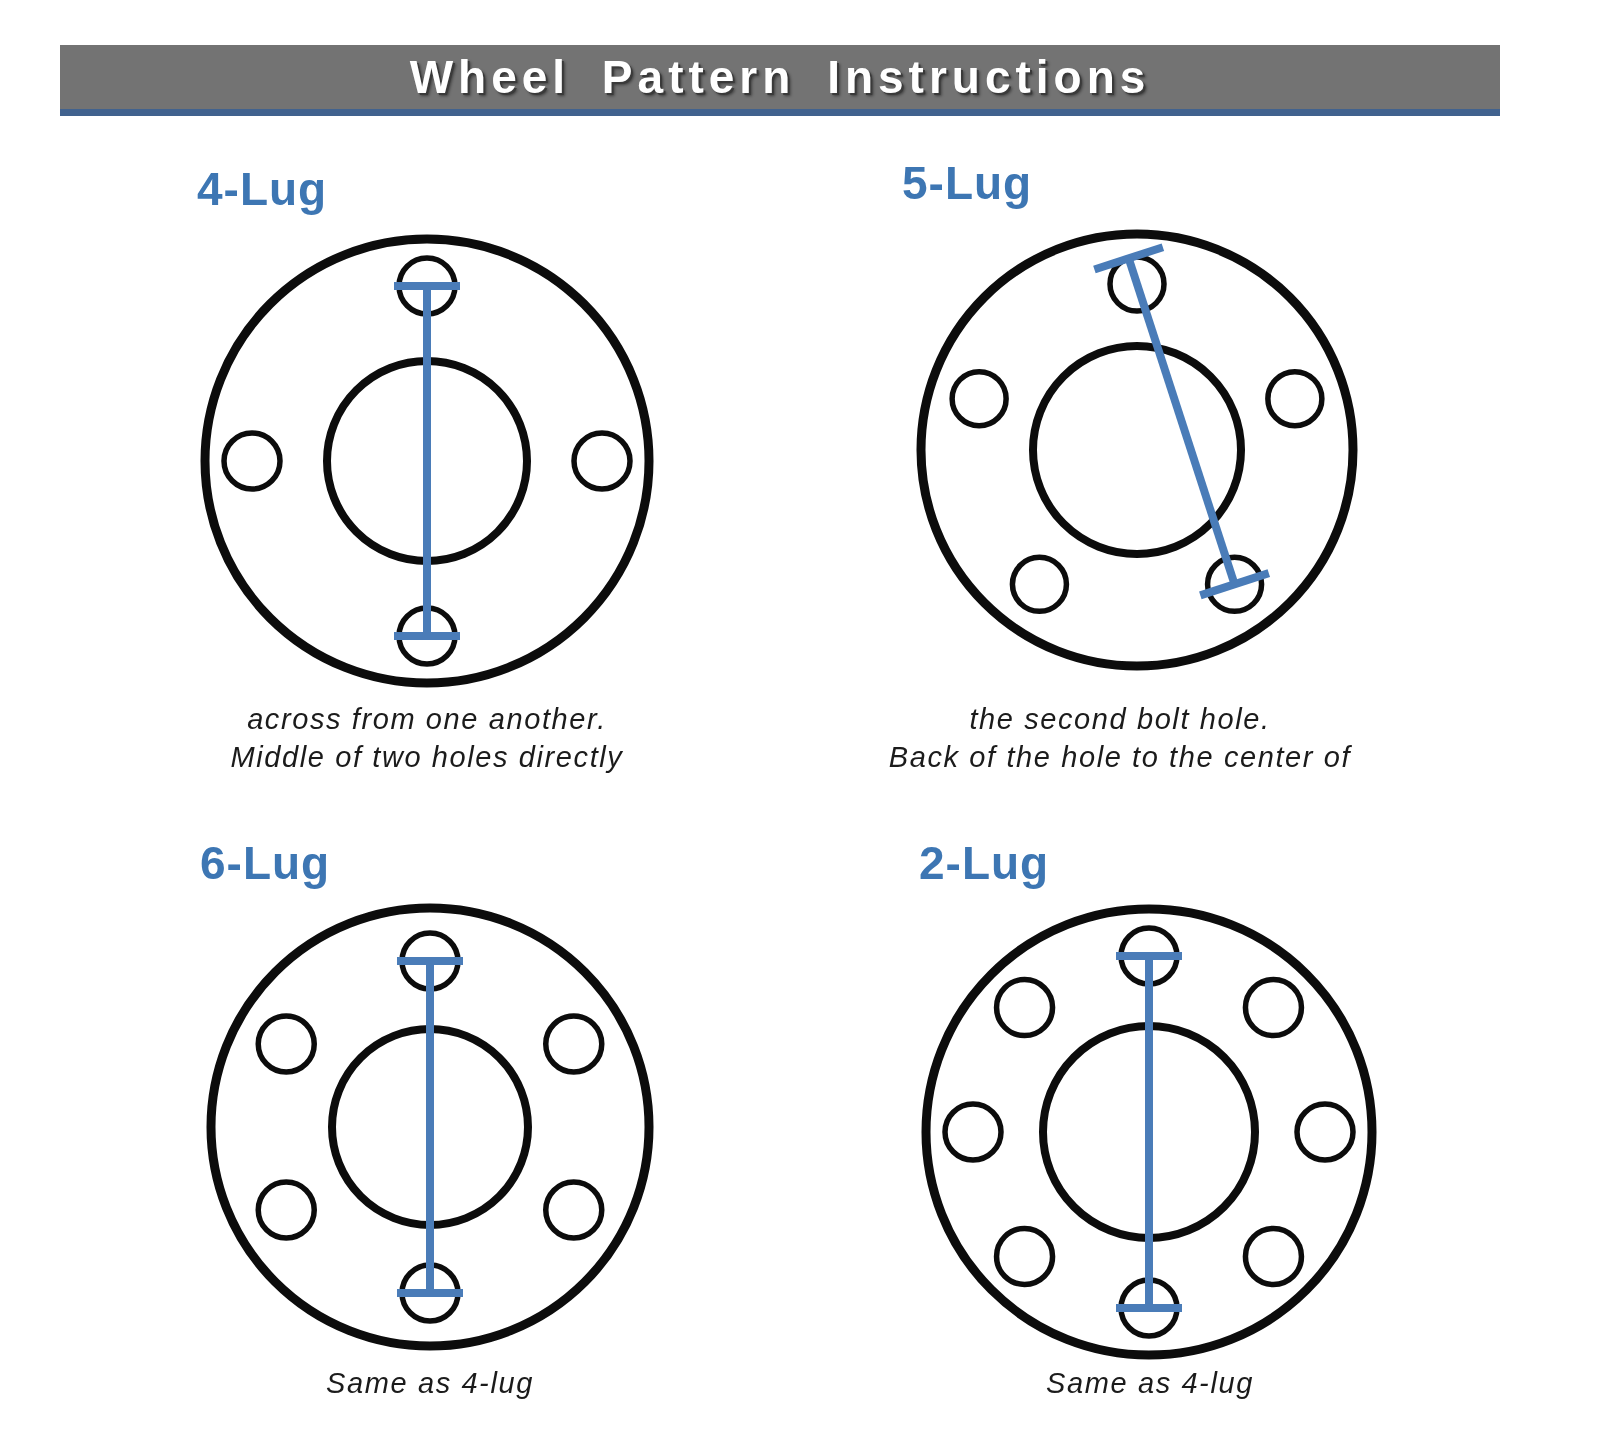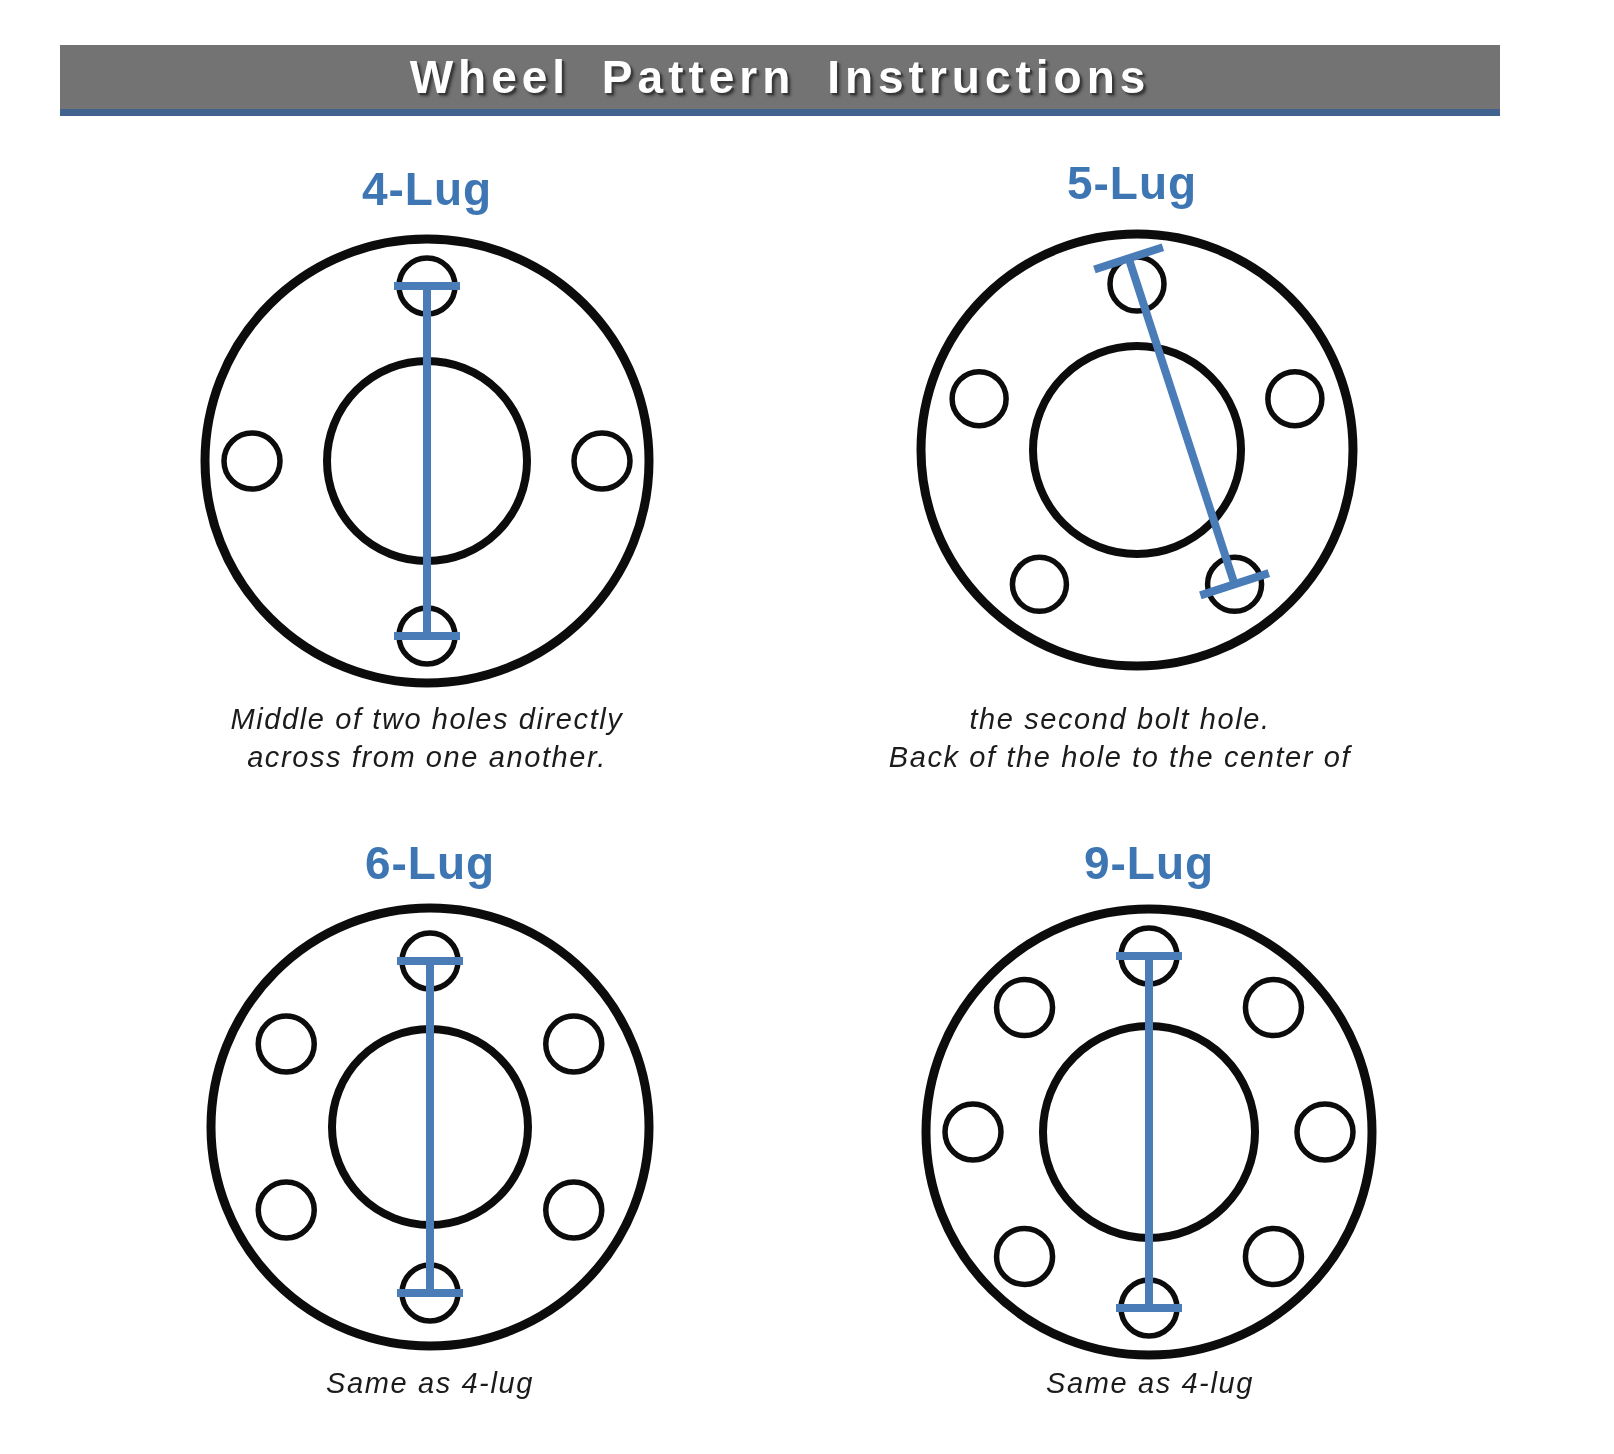--- a/index.html
+++ b/index.html
@@ -18,21 +18,21 @@
   .title-bar .title-text{
     color:#ffffff;
     font-size:46px;
     font-weight:bold;
     letter-spacing:5px;
     word-spacing:14px;
     text-shadow:2px 2px 0 #3a3a3a, 3px 3px 3px rgba(0,0,0,0.45);
     white-space:nowrap;
   }
   .lug-label{
-    position:absolute;width:460px;text-align:center;
+    position:absolute;width:460px;
     font-size:46px;font-weight:bold;letter-spacing:1px;
     white-space:nowrap;
   }
   .wheel-svg{position:absolute;}
   .caption{
     position:absolute;width:640px;text-align:center;
     font-size:29px;font-style:italic;letter-spacing:1.6px;
     line-height:38px;color:#1b1b1b;white-space:nowrap;
   }
   
@@ -64,22 +64,22 @@
       <circle cx="230" cy="230" r="100" fill="none" stroke="#0c0c0c" stroke-width="8"></circle>
       <circle cx="230" cy="55" r="28" fill="none" stroke="#0c0c0c" stroke-width="5.5"></circle>
       <circle cx="405" cy="230" r="28" fill="none" stroke="#0c0c0c" stroke-width="5.5"></circle>
       <circle cx="230.00000000000003" cy="405" r="28" fill="none" stroke="#0c0c0c" stroke-width="5.5"></circle>
       <circle cx="55" cy="230.00000000000003" r="28" fill="none" stroke="#0c0c0c" stroke-width="5.5"></circle>
       <line x1="230" y1="55" x2="230" y2="405" stroke="#4a7cb8" stroke-width="8"></line>
       <line x1="197" y1="55" x2="263" y2="55" stroke="#4a7cb8" stroke-width="8"></line>
       <line x1="197" y1="405" x2="263" y2="405" stroke="#4a7cb8" stroke-width="8"></line>
     </svg>
   <div class="caption" id="cap-4" style="color: rgb(27, 27, 27);">
+    <div>across from one another.</div>
     <div>Middle of two holes directly</div>
-    <div>across from one another.</div>
   </div>
 
   <div class="lug-label" id="label-5" style="color: rgb(61, 118, 179);">5-Lug</div>
   <svg class="wheel-svg" id="svg-5" width="460" height="460" viewBox="0 0 460 460">
       <circle cx="230" cy="230" r="216" fill="none" stroke="#0c0c0c" stroke-width="9"></circle>
       <circle cx="230" cy="230" r="104" fill="none" stroke="#0c0c0c" stroke-width="8"></circle>
       <circle cx="230" cy="64" r="27" fill="none" stroke="#0c0c0c" stroke-width="5.5"></circle>
       <circle cx="387.87538170499545" cy="178.70317893375872" r="27" fill="none" stroke="#0c0c0c" stroke-width="5.5"></circle>
       <circle cx="327.57235188055057" cy="364.29682106624125" r="27" fill="none" stroke="#0c0c0c" stroke-width="5.5"></circle>
       <circle cx="132.4276481194495" cy="364.2968210662413" r="27" fill="none" stroke="#0c0c0c" stroke-width="5.5"></circle>
@@ -104,21 +104,21 @@
       <circle cx="86.23978297178323" cy="313.00000000000006" r="28" fill="none" stroke="#0c0c0c" stroke-width="5.5"></circle>
       <circle cx="86.2397829717832" cy="147" r="28" fill="none" stroke="#0c0c0c" stroke-width="5.5"></circle>
       <line x1="230" y1="64" x2="230" y2="396" stroke="#4a7cb8" stroke-width="8"></line>
       <line x1="197" y1="64" x2="263" y2="64" stroke="#4a7cb8" stroke-width="8"></line>
       <line x1="197" y1="396" x2="263" y2="396" stroke="#4a7cb8" stroke-width="8"></line>
     </svg>
   <div class="caption" id="cap-6" style="color: rgb(27, 27, 27);">
     <div>Same as 4-lug</div>
   </div>
 
-  <div class="lug-label" id="label-8" style="color: rgb(61, 118, 179);">9-Lug</div>
+  <div class="lug-label" id="label-8" style="color: rgb(61, 118, 179);">2-Lug</div>
   <svg class="wheel-svg" id="svg-8" width="460" height="460" viewBox="0 0 460 460">
       <circle cx="230" cy="230" r="223" fill="none" stroke="#0c0c0c" stroke-width="9"></circle>
       <circle cx="230" cy="230" r="106" fill="none" stroke="#0c0c0c" stroke-width="8"></circle>
       <circle cx="230" cy="54" r="28" fill="none" stroke="#0c0c0c" stroke-width="5.5"></circle>
       <circle cx="354.45079348883235" cy="105.54920651116763" r="28" fill="none" stroke="#0c0c0c" stroke-width="5.5"></circle>
       <circle cx="406" cy="230" r="28" fill="none" stroke="#0c0c0c" stroke-width="5.5"></circle>
       <circle cx="354.45079348883235" cy="354.45079348883235" r="28" fill="none" stroke="#0c0c0c" stroke-width="5.5"></circle>
       <circle cx="230.00000000000003" cy="406" r="28" fill="none" stroke="#0c0c0c" stroke-width="5.5"></circle>
       <circle cx="105.54920651116765" cy="354.4507934888324" r="28" fill="none" stroke="#0c0c0c" stroke-width="5.5"></circle>
       <circle cx="54" cy="230.00000000000003" r="28" fill="none" stroke="#0c0c0c" stroke-width="5.5"></circle>

